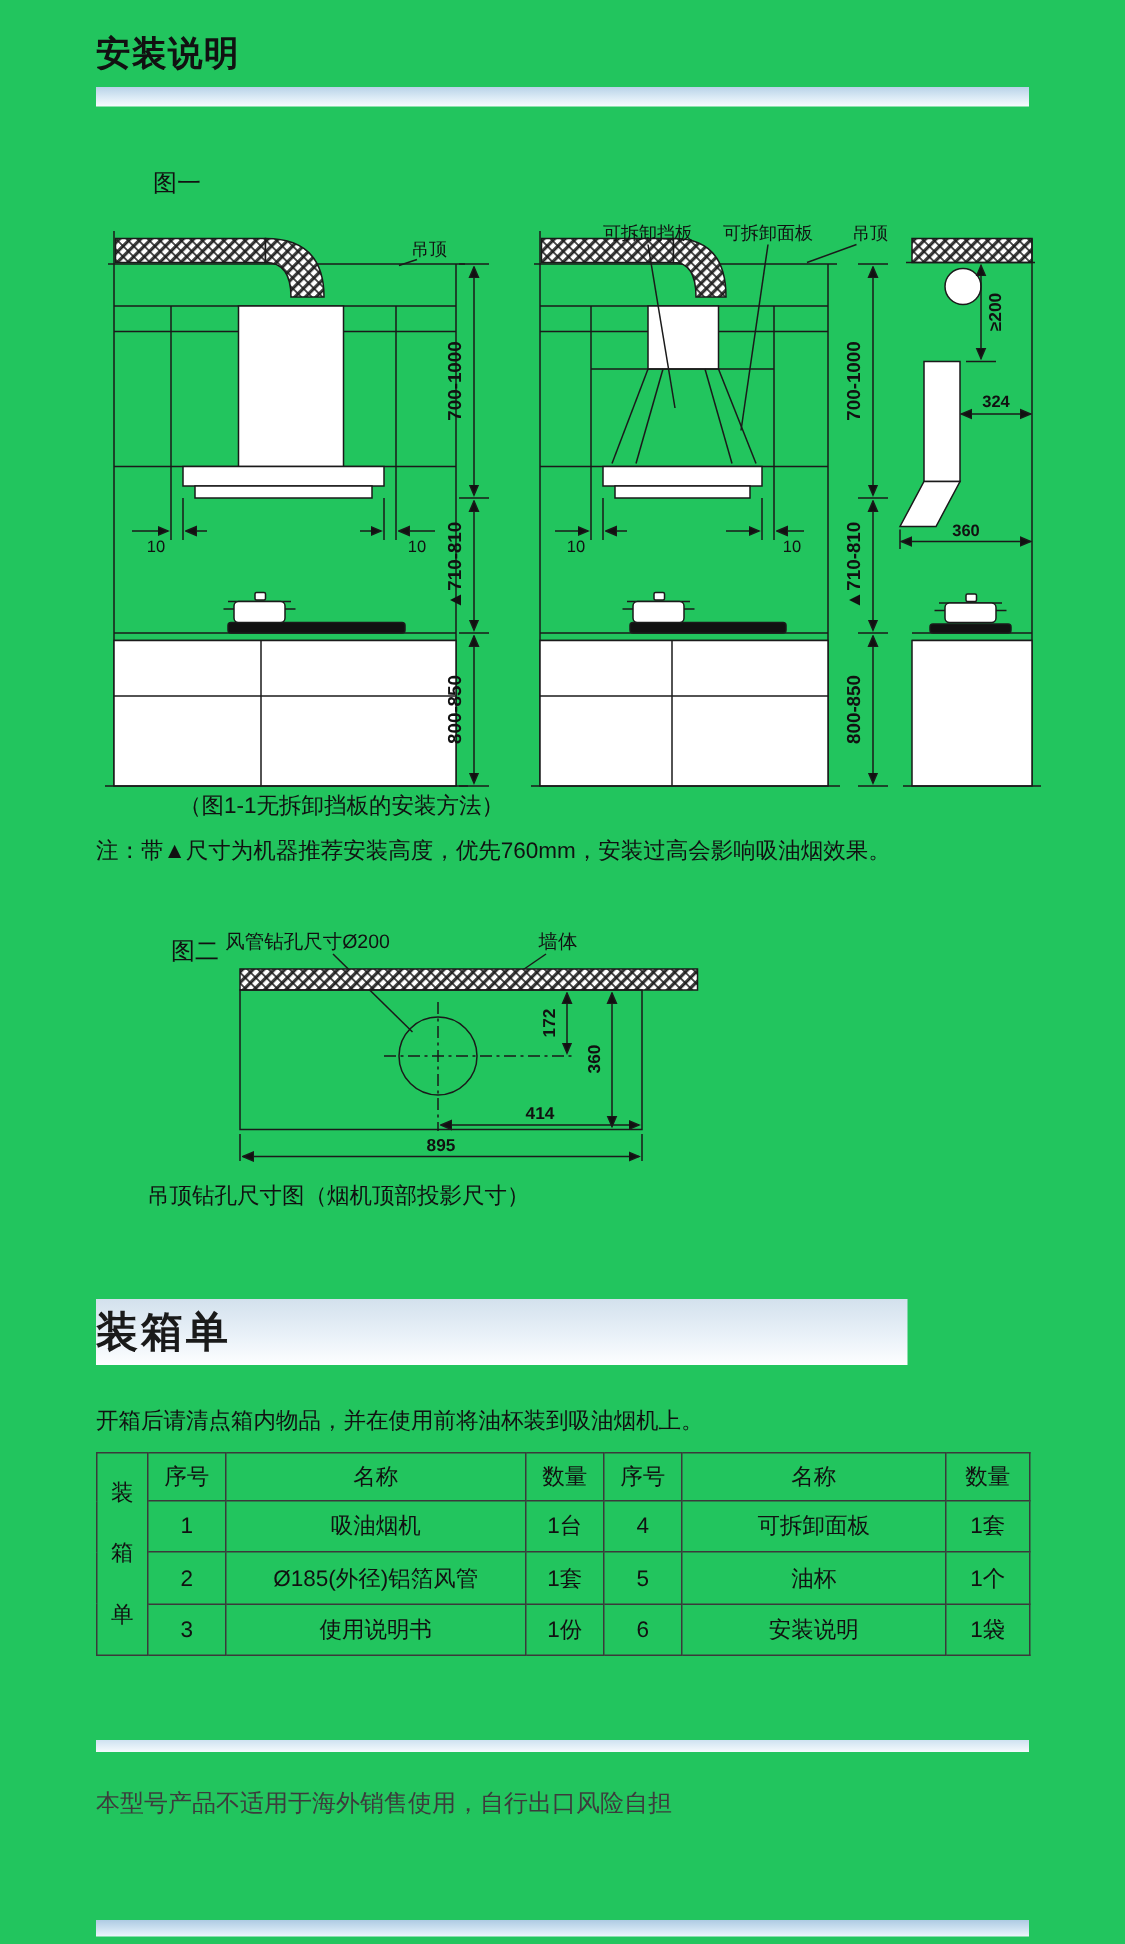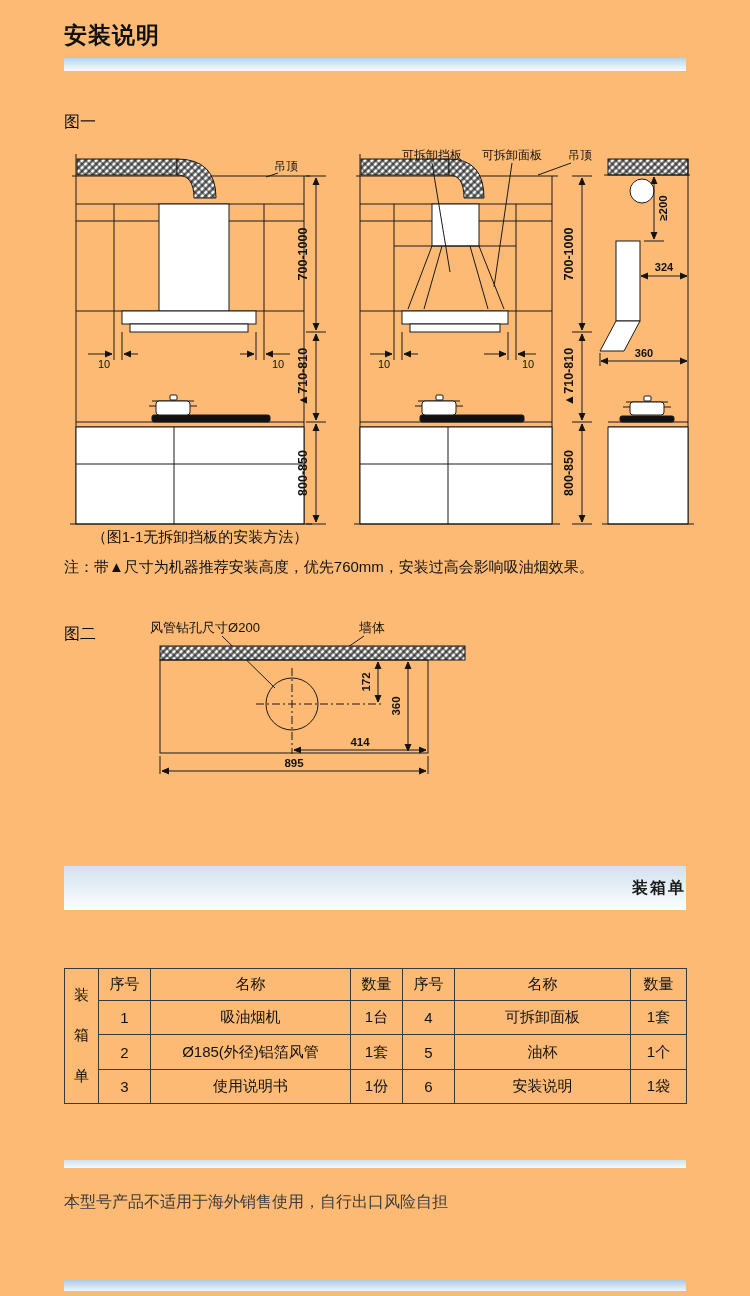--- a/index.html
+++ b/index.html
@@ -1,46 +1,46 @@
 <!DOCTYPE html>
 <html><head>
 <meta charset="utf-8">
 <style>
   * { margin:0; padding:0; box-sizing:border-box; }
   html,body { background:#fff; }
   body { font-family:"Liberation Sans","DejaVu Sans",sans-serif; color:#111; }
-  .page { position:relative; width:750px; height:1296px; background:#fdba74; overflow:hidden; }
+  .page { position:relative; width:750px; height:1296px; background:#22c55e; overflow:hidden; }
   .abs { position:absolute; }
 
   .title { left:64px; top:20px; font-size:23px; font-weight:700; letter-spacing:1px; }
   .bar { left:64px; width:622px; }
   .bar-top    { top:58px;  height:13px; background:linear-gradient(180deg,#b9d3e8 0%,#dcebf6 55%,#f8fcfe 100%); }
   .bar-footer { top:1160px; height:8px; background:linear-gradient(180deg,#cfe2f1 0%,#f5fafd 100%); }
   .bar-bottom { top:1280px; height:11px; background:linear-gradient(180deg,#aecbe3 0%,#d8e9f5 70%,#eef6fb 100%); }
 
-  .fig-label { font-size:16px; font-weight:500; }
+  .fig-label { font-size:16px; font-weight:500;margin-left:38px; }
   .fig1-label { left:64px; top:112px; }
-  .fig2-label { left:64px; top:624px; }
+  .fig2-label { left:76px; top:624px; }
 
   .fig1 { left:64px; top:146px; }
   .fig2 { left:64px; top:616px; }
 
   svg line, svg path, svg rect, svg circle { stroke:#1a1a1a; stroke-width:1; }
   svg text { stroke:none; fill:#111; font-family:"Liberation Sans","DejaVu Sans",sans-serif; }
 
   .captions { left:64px; top:528px; width:622px; display:flex; }
-  .cap { font-size:15px; text-align:center; }
+  .cap { font-size:15px; text-align:right; }
   .cap-left  { width:272px; }
   .cap-right { width:290px; margin-left:10px; }
   .note { left:64px; top:558px; width:640px; font-size:15px; }
 
   .fig2-caption { left:98px; top:788px; font-size:15px; }
 
-  .pack-header { left:64px; top:866px; width:622px; height:44px; line-height:44px;
-                 text-align:right; font-size:16px; font-weight:700; letter-spacing:2px;
+  .pack-header { left:64px; top:866px; width:541px; height:44px; line-height:44px;
+                 text-align:left; font-size:28px; font-weight:700; letter-spacing:2px;
                  background:linear-gradient(180deg,#d3e1ed 0%,#e9f1f8 55%,#fdfeff 100%); color:#1a1a1a; }
   .pack-intro { left:64px; top:938px; font-size:15px; }
 
   .pack-table { left:64px; top:968px; width:622px; border-collapse:collapse; table-layout:fixed;
                 font-size:15px; }
   .pack-table td, .pack-table th { border:1px solid #3a3a3a; text-align:center; vertical-align:middle;
                                    font-weight:400; padding:0; height:34px; overflow:hidden; white-space:nowrap; }
   .pack-table tr.hdr th { height:32px; }
   .pack-table td.side { padding:6px 0; }
   .side-inner { display:flex; flex-direction:column; justify-content:space-around; align-items:center; height:122px; font-size:15px; }
@@ -246,22 +246,24 @@
       <text x="336" y="90" transform="rotate(-90 336 90)" text-anchor="middle" font-size="11.5" font-weight="600">360</text>
       <line x1="230" y1="134" x2="362" y2="134" marker-start="url(#ar)" marker-end="url(#ar)"></line>
       <text x="296" y="130" text-anchor="middle" font-size="11.5" font-weight="600">414</text>
       <line x1="96" y1="140" x2="96" y2="158"></line>
       <line x1="364" y1="140" x2="364" y2="158"></line>
       <line x1="98" y1="155" x2="362" y2="155" marker-start="url(#ar)" marker-end="url(#ar)"></line>
       <text x="230" y="151" text-anchor="middle" font-size="11.5" font-weight="600">895</text>
     </g>
   </svg>
 
+  <div class="abs fig2-caption">吊顶钻孔尺寸图（烟机顶部投影尺寸）</div>
 
   <div class="abs bar pack-header">装箱单</div>
+  <div class="abs pack-intro">开箱后请清点箱内物品，并在使用前将油杯装到吸油烟机上。</div>
 
   <table class="abs pack-table">
     <colgroup>
       <col style="width:34px">
         <col style="width:52px">
         <col style="width:200px">
         <col style="width:52px">
       <col style="width:52px">
         <col style="width:176px">
         <col style="width:56px">

